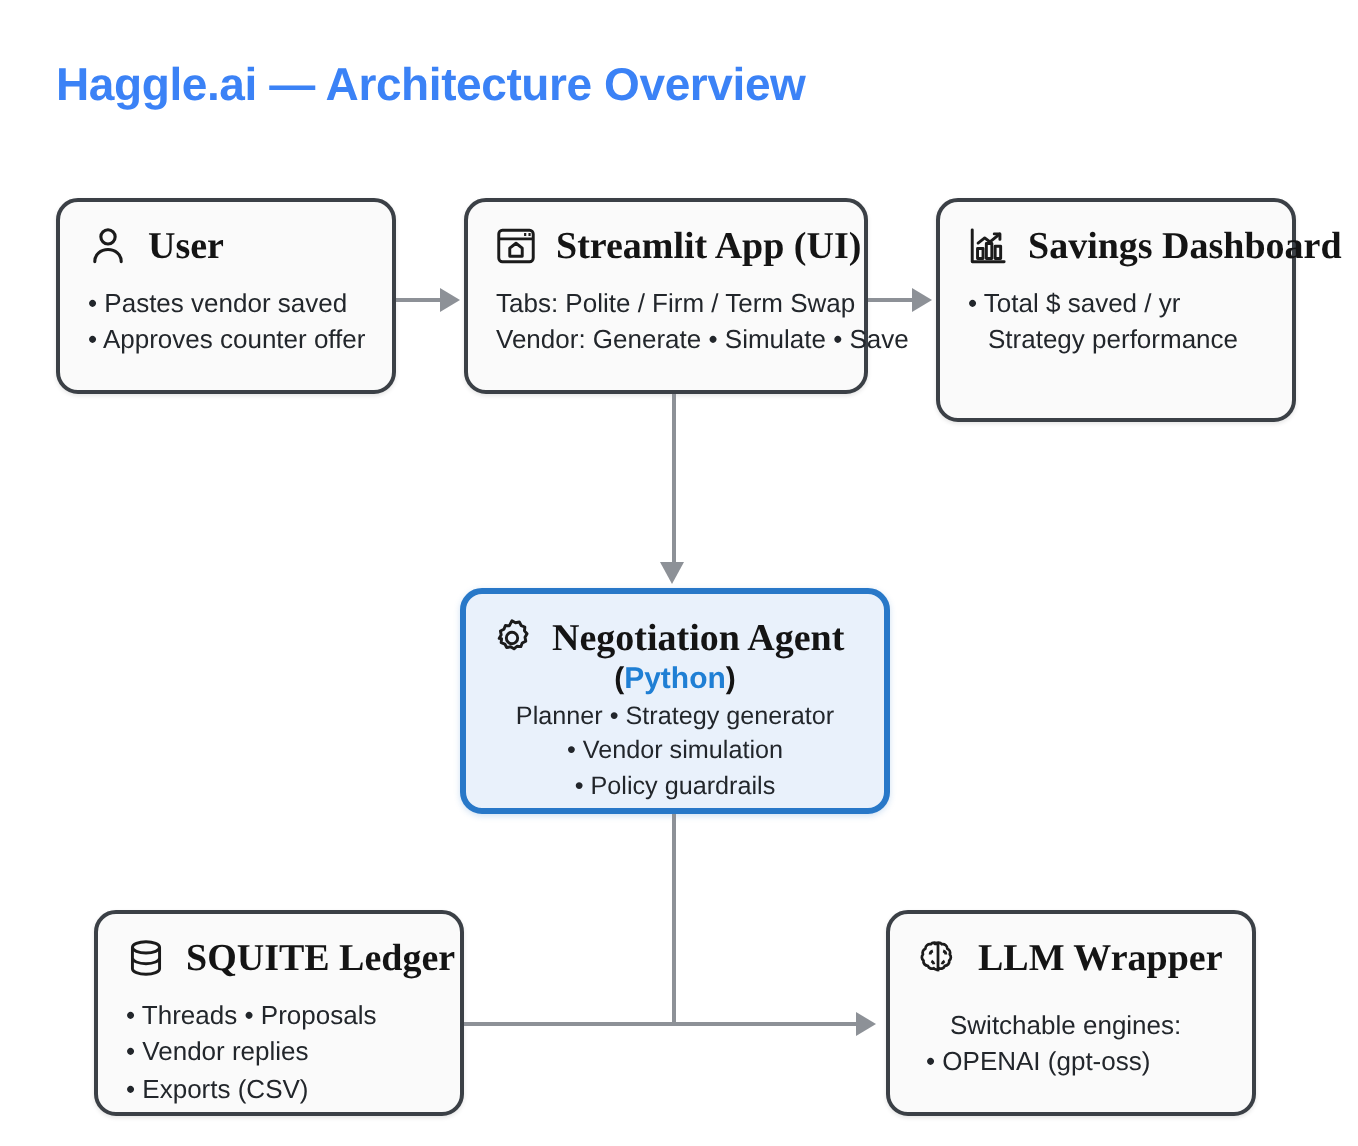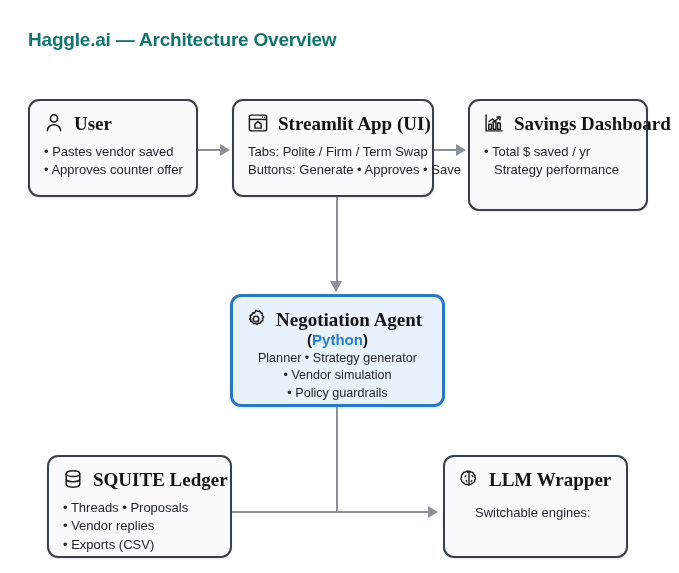--- a/index.html
+++ b/index.html
@@ -15,24 +15,24 @@
     font-family: "Liberation Sans", sans-serif;
     color: #1b1b1b;
     -webkit-font-smoothing: antialiased;
   }
 
   
   .page-title {
     position: absolute;
     left: 28px;
     top: 29px;
-    font-size: 19px;
+    font-size: 23px;
     font-weight: bold;
     letter-spacing: -0.2px;
-    color: #0f766e;
+    color: #3b82f6;
     white-space: nowrap;
   }
 
   
   .node {
     position: absolute;
     box-sizing: border-box;
     background: #fafafa;
     border: 2.5px solid #3b4046;
     border-radius: 11px;
@@ -167,21 +167,21 @@
         <rect x="2.6" y="3.4" width="18.8" height="17.2" rx="2"></rect>
         <path d="M2.6 8.1h18.8"></path>
         <path d="M16.4 5.7h1.2M18.8 5.7h1.2"></path>
         <path d="M8.6 17.6v-4.4l3.4-2.7 3.4 2.7v4.4z"></path>
       </svg>
     </span>
     <span class="node-title">Streamlit App (UI)</span>
   </div>
   <div class="node-body">
     <div class="line">Tabs: Polite / Firm / Term Swap</div>
-    <div class="line">Buttons: Generate • Approves • Save</div>
+    <div class="line">Vendor: Generate • Simulate • Save</div>
   </div>
 </div>
 
 <div class="node" id="node-dashboard">
   <div class="node-head">
     <span class="node-icon">
       <svg viewBox="0 0 24 24" fill="none" stroke="currentColor" stroke-width="1.6" stroke-linecap="round" stroke-linejoin="round">
         <path d="M3.4 3.2v17.4h17.4"></path>
         <rect x="6.3" y="13.4" width="3" height="5.4"></rect>
         <rect x="11.1" y="10.6" width="3" height="8.2"></rect>
@@ -242,20 +242,21 @@
       <svg viewBox="0 0 24 24" fill="none" stroke="currentColor" stroke-width="1.5" stroke-linejoin="round">
         <path d="M12 4.3c-1.1-1-3-1-3.9.2-1.6-.3-3 .9-3 2.4-1.2.5-1.8 1.9-1.3 3.1-.9 1-.8 2.6.3 3.4-.3 1.5.9 2.9 2.4 2.9.5 1.3 2 1.9 3.2 1.3.7.9 2.1.9 2.8 0 1.2.6 2.7 0 3.2-1.3 1.5 0 2.7-1.4 2.4-2.9 1.1-.8 1.2-2.4.3-3.4.5-1.2-.1-2.6-1.3-3.1 0-1.5-1.4-2.7-3-2.4-.9-1.2-2.8-1.2-3.9-.2z"></path>
         <path d="M12 4.3v15"></path>
         <path d="M9.2 8.1c-.9.3-1.5 1.1-1.5 2M14.8 8.1c.9.3 1.5 1.1 1.5 2M8.4 13.6c.7.4 1.2 1 1.4 1.8M15.6 13.6c-.7.4-1.2 1-1.4 1.8"></path>
       </svg>
     </span>
     <span class="node-title">LLM Wrapper</span>
   </div>
   <div class="node-body" style="padding-left:30px;padding-top:14px;">
     <div class="line">Switchable engines:</div>
+    <div class="line" style="margin-left:-12px;">• OPENAI (gpt-oss)</div>
   </div>
 </div>
 
 <div class="conn h" id="conn-user-streamlit"></div>
 <div class="arrow-head right" id="head-user-streamlit"></div>
 
 <div class="conn h" id="conn-streamlit-dashboard"></div>
 <div class="arrow-head right" id="head-streamlit-dashboard"></div>
 
 <div class="conn v" id="conn-streamlit-agent"></div>

